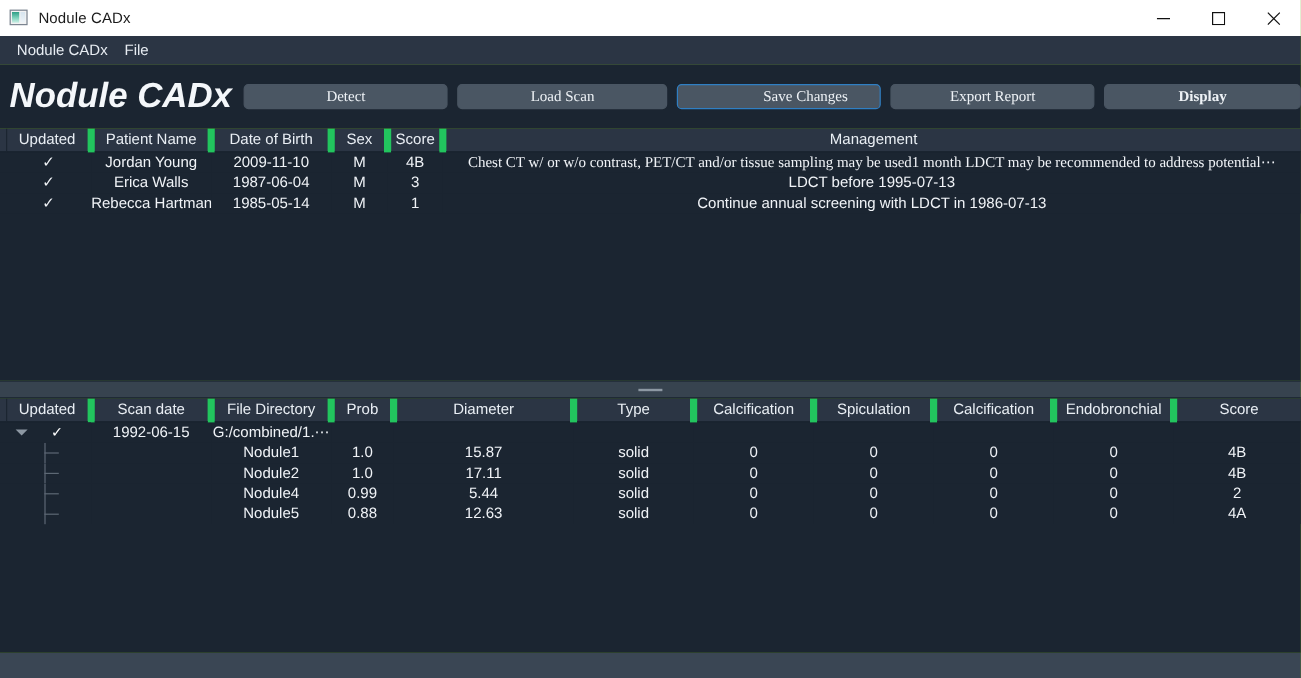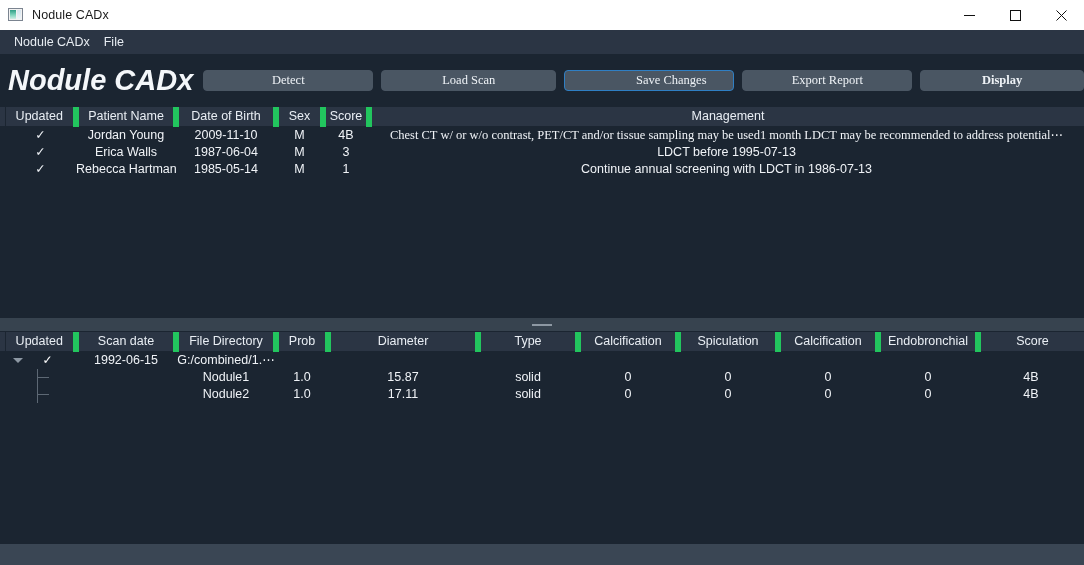--- a/index.html
+++ b/index.html
@@ -437,19 +437,57 @@
           <td>Nodule2</td>
           <td>1.0</td>
           <td>17.11</td>
           <td>solid</td>
           <td>0</td>
           <td>0</td>
           <td>0</td>
           <td>0</td>
           <td>4B</td>
         </tr>
+        <tr>
+          <td></td>
+          <td class="treecell">
+            <span class="branch">
+                <span class="vline"></span>
+                <span class="hline"></span>
+              </span>
+          </td>
+          <td></td>
+          <td>Nodule4</td>
+          <td>0.99</td>
+          <td>5.44</td>
+          <td>solid</td>
+          <td>0</td>
+          <td>0</td>
+          <td>0</td>
+          <td>0</td>
+          <td>2</td>
+        </tr>
+        <tr>
+          <td></td>
+          <td class="treecell">
+            <span class="branch">
+                <span class="vline"></span>
+                <span class="hline"></span>
+              </span>
+          </td>
+          <td></td>
+          <td>Nodule5</td>
+          <td>0.88</td>
+          <td>12.63</td>
+          <td>solid</td>
+          <td>0</td>
+          <td>0</td>
+          <td>0</td>
+          <td>0</td>
+          <td>4A</td>
+        </tr>
       </tbody>
     </table>
   </div>
 
   <div class="statusbar"></div>
 
 </div>
 
 </body></html>

